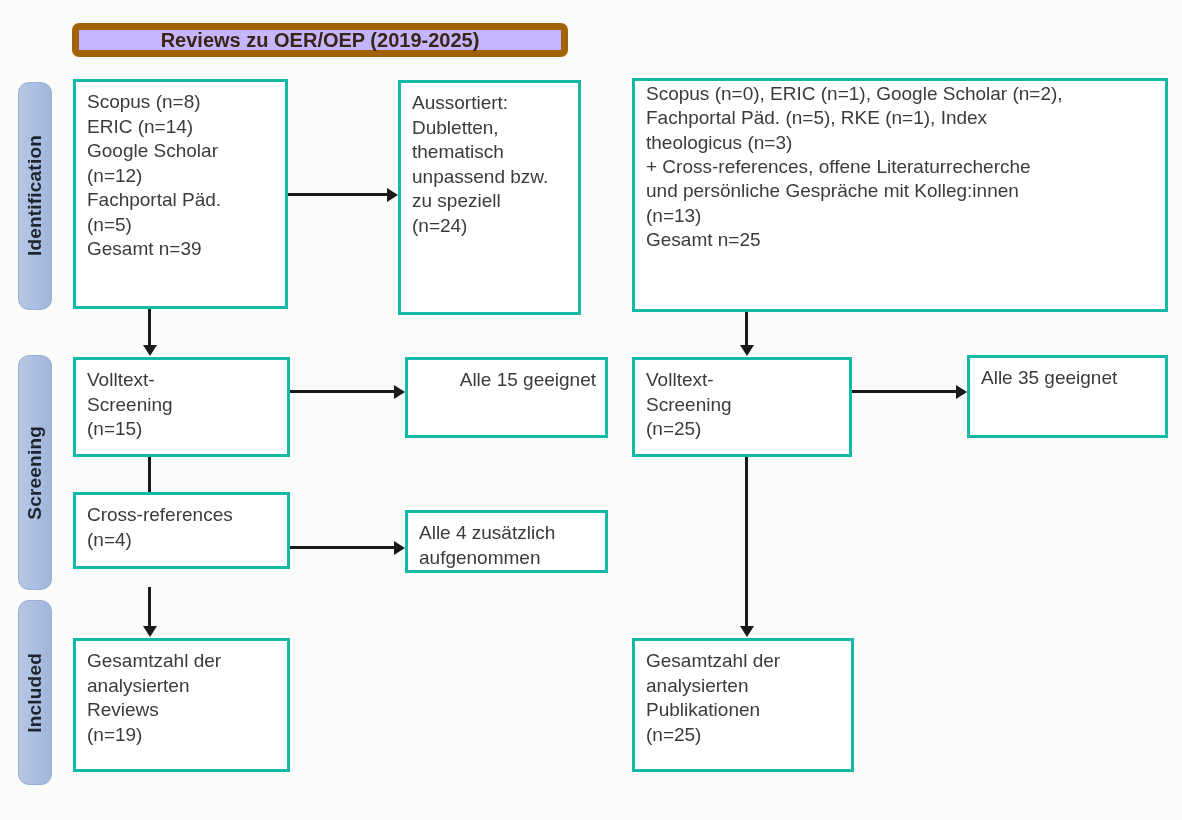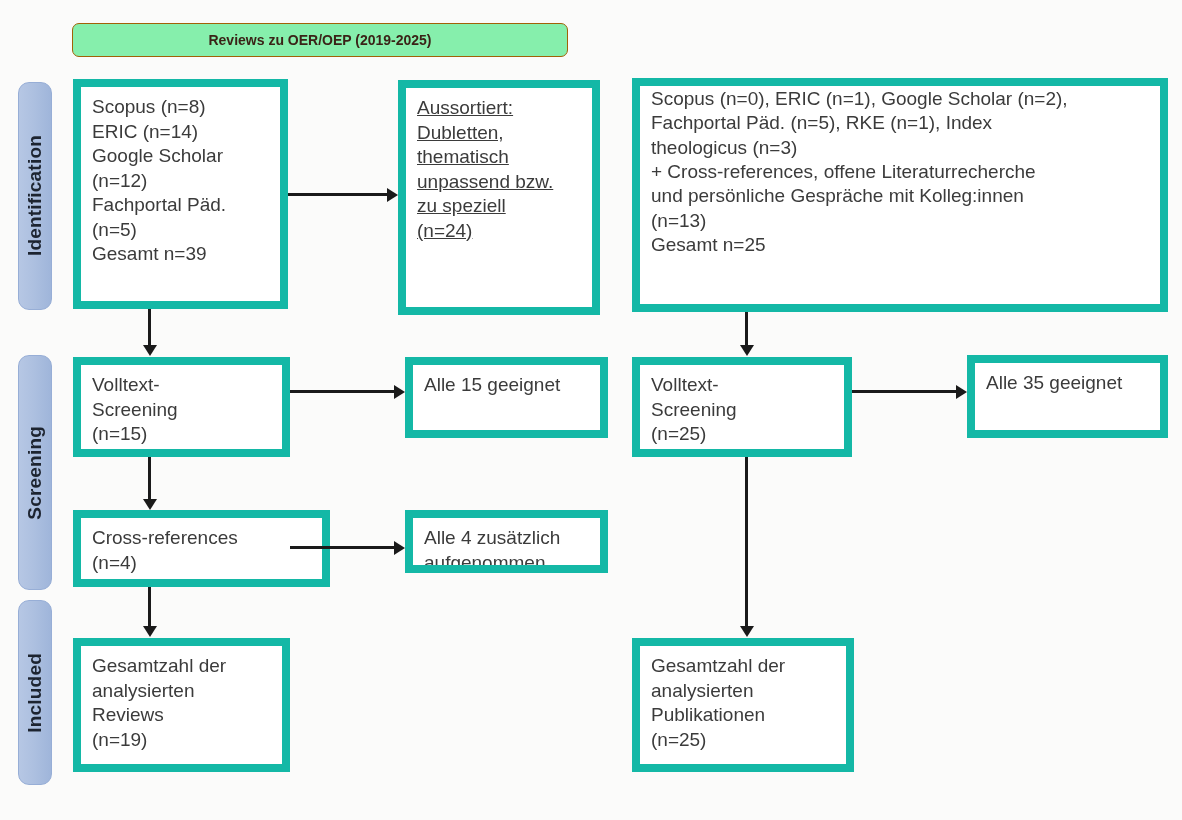--- a/index.html
+++ b/index.html
@@ -36,39 +36,39 @@
     font-weight: bold;
     font-size: 19px;
     color: #1d2430;
     letter-spacing: 0.2px;
     white-space: nowrap;
   }
 
   
   .banner {
     position: absolute;
-    background: #86efac;
-    border: 1px solid #a16207;
+    background: #c4b5fd;
+    border: 7px solid #a16207;
     border-radius: 7px;
     box-sizing: border-box;
     display: flex;
     align-items: center;
     justify-content: center;
     color: #3a2317;
     font-weight: bold;
-    font-size: 14px;
+    font-size: 20px;
     text-align: center;
     white-space: nowrap;
   }
 
   
   .fbox {
     position: absolute;
     background: #ffffff;
-    border: 8px solid #14b8a6;
+    border: 3px solid #14b8a6;
     box-sizing: border-box;
     padding: 8px 9px 6px 11px;
     font-size: 19px;
     line-height: 1.29;
     color: #3b3b3b;
     white-space: pre-line;
     overflow: hidden;
   }
   .fbox.dense {
     font-size: 19px;
@@ -119,46 +119,46 @@
   <div class="banner" style="left:72px; top:23px; width:496px; height:34px;">Reviews zu OER/OEP (2019-2025)</div>
 
   <div class="fbox" style="left:73px; top:79px; width:215px; height:230px;">Scopus (n=8)
 ERIC (n=14)
 Google Scholar
 (n=12)
 Fachportal Päd.
 (n=5)
 Gesamt n=39</div>
 
-  <div class="fbox" style="left:398px; top:80px; width:202px; height:235px;text-decoration:underline;">Aussortiert:
+  <div class="fbox" style="left:398px; top:80px; width:183px; height:235px;">Aussortiert:
 Dubletten,
 thematisch
 unpassend bzw.
 zu speziell
 (n=24)</div>
 
   <div class="conn h" style="left:288px; top:193px; width:99px;"></div>
   <div class="arrow-right" style="left:387px; top:188px;"></div>
 
   <div class="conn v" style="left:148px; top:309px; width:3px; height:37px;"></div>
   <div class="arrow-down" style="left:143px; top:345px;"></div>
 
   <div class="fbox" style="left:73px; top:357px; width:217px; height:100px;">Volltext-
 Screening
 (n=15)</div>
 
-  <div class="fbox" style="left:405px; top:357px; width:203px; height:81px;">Alle 15 geeignet</div>
+  <div class="fbox" style="left:405px; top:357px; width:203px; height:81px;text-align:right;">Alle 15 geeignet</div>
 
   <div class="conn h" style="left:290px; top:390px; width:104px;"></div>
   <div class="arrow-right" style="left:394px; top:385px;"></div>
 
   <div class="conn v" style="left:148px; top:457px; width:3px; height:43px;"></div>
   <div class="arrow-down" style="left:143px; top:499px;"></div>
 
-  <div class="fbox" style="left:73px; top:510px; width:257px; height:77px;">Cross-references
+  <div class="fbox" style="left:73px; top:492px; width:217px; height:77px;">Cross-references
 (n=4)</div>
 
   <div class="fbox" style="left:405px; top:510px; width:203px; height:63px;">Alle 4 zusätzlich
 aufgenommen</div>
 
   <div class="conn h" style="left:290px; top:546px; width:104px;"></div>
   <div class="arrow-right" style="left:394px; top:541px;"></div>
 
   <div class="conn v" style="left:148px; top:587px; width:3px; height:40px;"></div>
   <div class="arrow-down" style="left:143px; top:626px;"></div>

